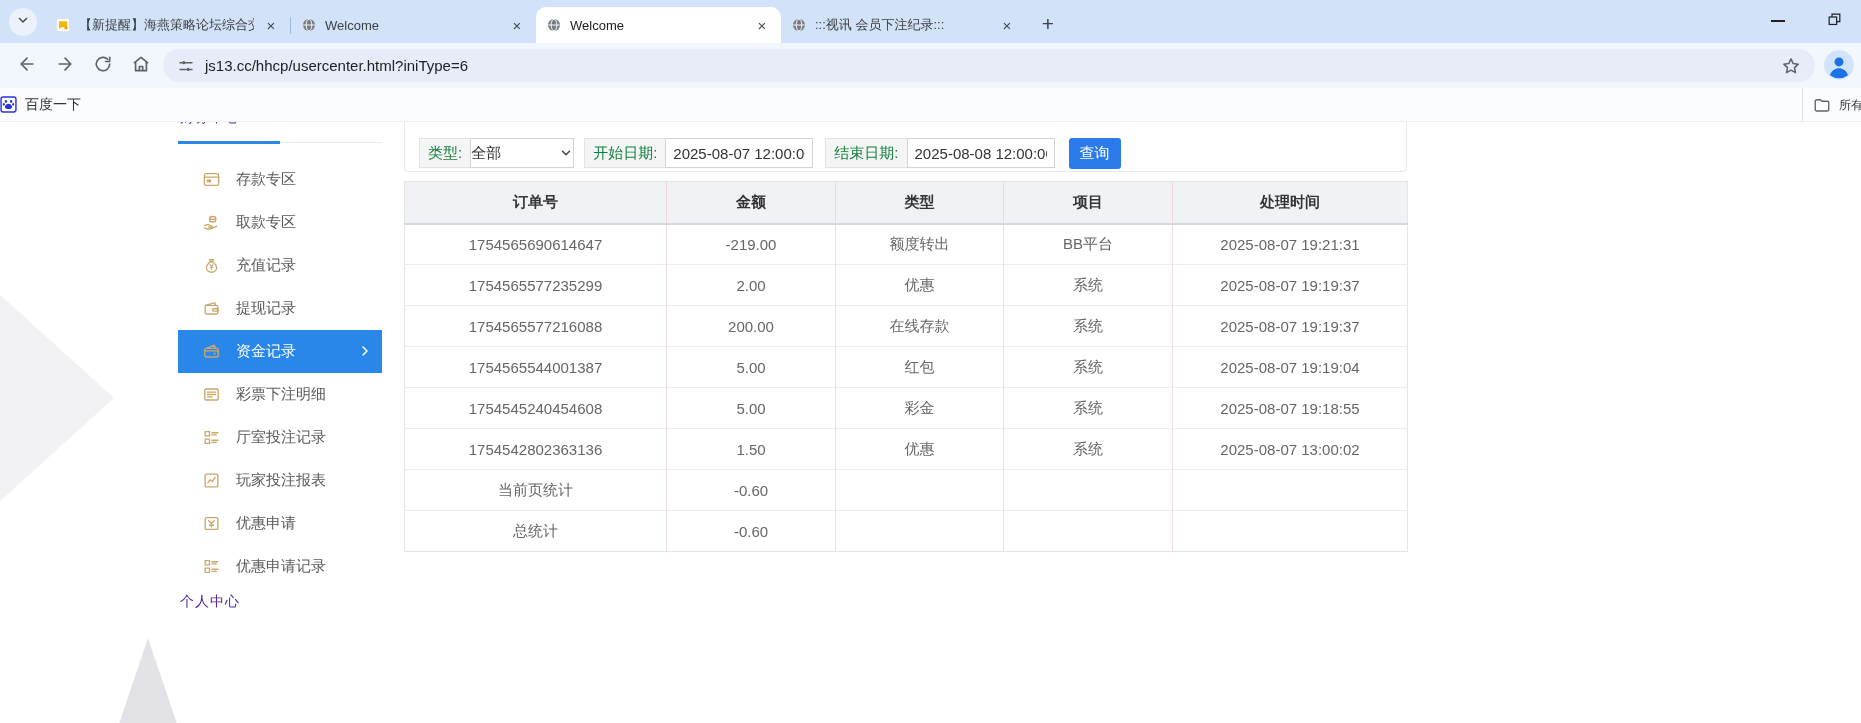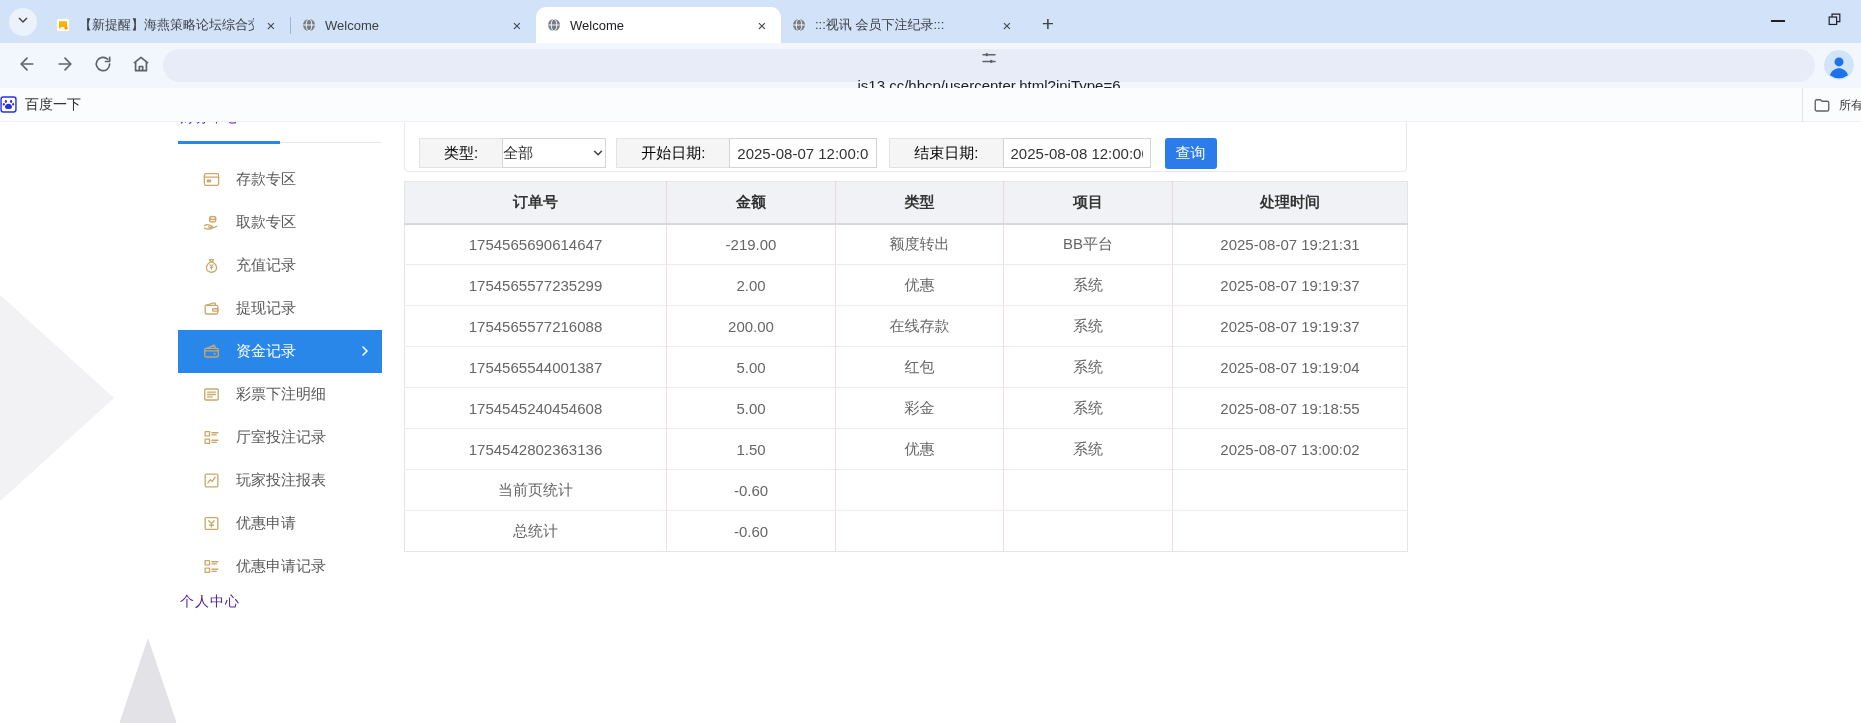--- a/index.html
+++ b/index.html
@@ -28,21 +28,21 @@
   .min-glyph { width:14px; height:0; border-top:2px solid #202124; display:block; }
   .win-btn svg { width:17px; height:17px; }
 
   .toolbar { position:absolute; top:43px; left:0; width:1861px; height:45px; background:#f2f6fd;
     display:flex; align-items:center; }
   .nav-btn { width:30px; height:30px; margin-left:8px; display:flex; align-items:center; justify-content:center;
     border-radius:50%; cursor:pointer; }
   .nav-btn:first-child { margin-left:12px; }
   .nav-btn svg { width:20px; height:20px; }
   .omnibox { position:absolute; left:163px; top:6px; width:1652px; height:33px; border-radius:17px;
-    background:#e7ecf8; display:flex; align-items:center; padding:0 14px; gap:10px; cursor:text;flex-direction:column; }
+    background:#e7ecf8; display:flex; align-items:center; padding:0 14px; gap:10px; cursor:text; }
   .omnibox .tune svg { width:18px; height:18px; display:block; }
   .url-text { font-size:15px; color:#202124; }
   .omni-star { margin-left:auto; cursor:pointer; }
   .omni-star svg { width:20px; height:20px; display:block; }
   .avatar { position:absolute; right:7px; top:7px; width:30px; height:30px; border-radius:50%; overflow:hidden; cursor:pointer; }
   .avatar svg { width:30px; height:30px; display:block; }
 
   .bookmarks { position:absolute; top:88px; left:0; width:1861px; height:34px; background:#fbfcfe;
     border-bottom:1px solid #eef1f6; display:flex; align-items:center; }
   .bookmark { display:flex; align-items:center; gap:8px; margin-left:0; font-size:14px; color:#333; cursor:pointer; }
@@ -71,22 +71,22 @@
   .side-item .icon { width:19px; height:19px; flex:0 0 19px; }
   .side-item .icon svg { width:19px; height:19px; display:block; }
   .side-item.active { background:#2a87ea; color:#fff; }
   .side-item .chev { position:absolute; right:9px; top:13px; width:16px; height:16px; }
   .side-item .chev svg { width:16px; height:16px; display:block; }
 
   .content { position:absolute; left:404px; top:0; width:1003px; height:601px; }
   .filter-card { position:absolute; left:0; top:-12px; width:1003px; height:62px;
     border:1px solid #e9e9e9; border-radius:4px; background:#fff; }
   .filter-row { position:absolute; left:14px; top:27px; height:30px; display:flex; align-items:center; }
-  .addon { height:30px; display:flex; align-items:center; padding:0 24px; background:#f5f5f5;
-    border:1px solid #e3e3e3; border-right:none; font-size:15px; color:#000000; white-space:nowrap; }
+  .addon { height:30px; display:flex; align-items:center; padding:0 8px; background:#f5f5f5;
+    border:1px solid #e3e3e3; border-right:none; font-size:15px; color:#15803d; white-space:nowrap; }
   .select-box { width:104px; height:30px; border:1px solid #d4d4d4; background:#fff; display:flex;
     align-items:center; padding:0 0; font-size:15px; color:#333; cursor:pointer; }
   .select-box .caret { margin-left:auto; width:14px; height:14px; }
   .select-box .caret svg { width:14px; height:14px; display:block; }
   .date-input { width:148px; height:30px; border:1px solid #d4d4d4; background:#fff; font-size:15px;
     color:#333; padding:0 7px; font-family:inherit; }
   .gap10 { width:10px; } .gap12 { width:12px; } .gap14 { width:14px; }
   .query-btn { width:52px; height:31px; background:#2b7bea; color:#fff; border:none; border-radius:3px;
     font-size:15px; cursor:pointer; font-family:inherit; }
 

